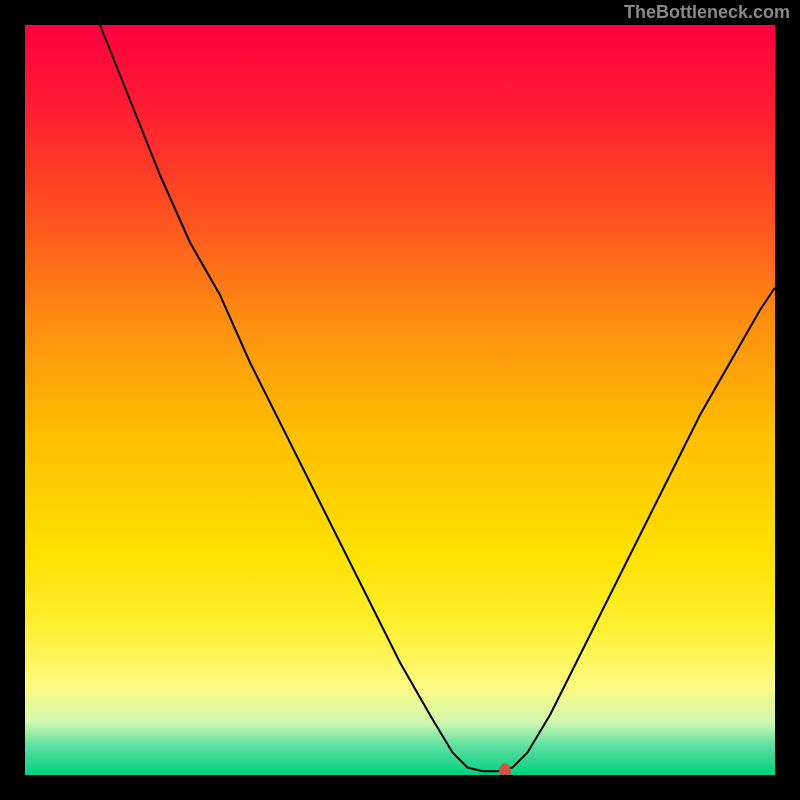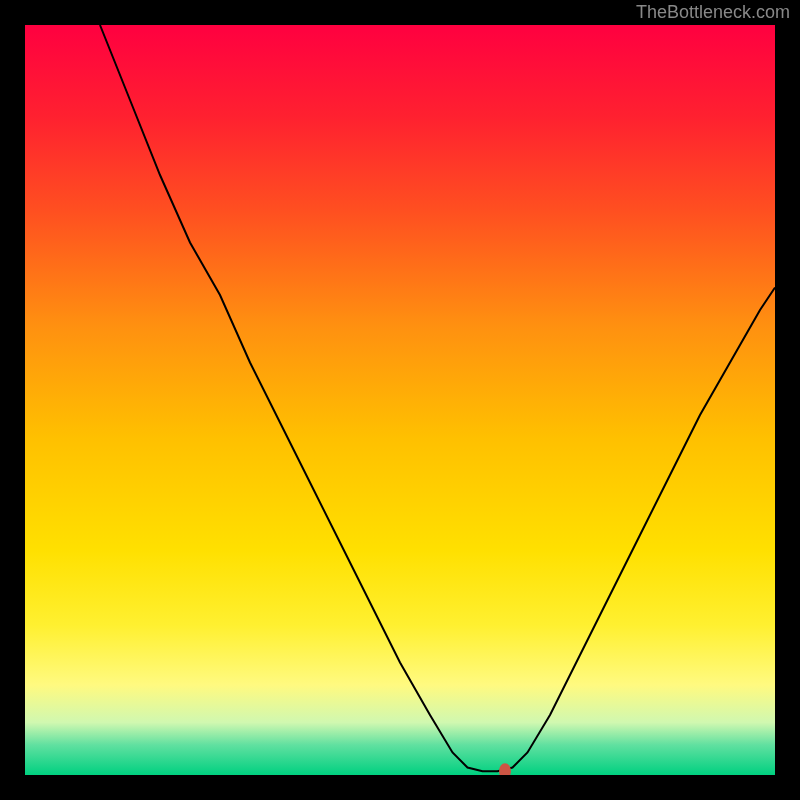--- a/index.html
+++ b/index.html
@@ -5,20 +5,21 @@
   body {
     margin: 0;
     padding: 0;
     background: #ffffff;
     font-family: Arial, sans-serif;
   }
   .chart-container {
     width: 800px;
     height: 800px;
     position: relative;
+    font-weight: bold;
   }
   .watermark {
     position: absolute;
     top: 2px;
     right: 10px;
     color: #888888;
     font-size: 18px;
     font-family: Arial, sans-serif;
     z-index: 10;
   }

